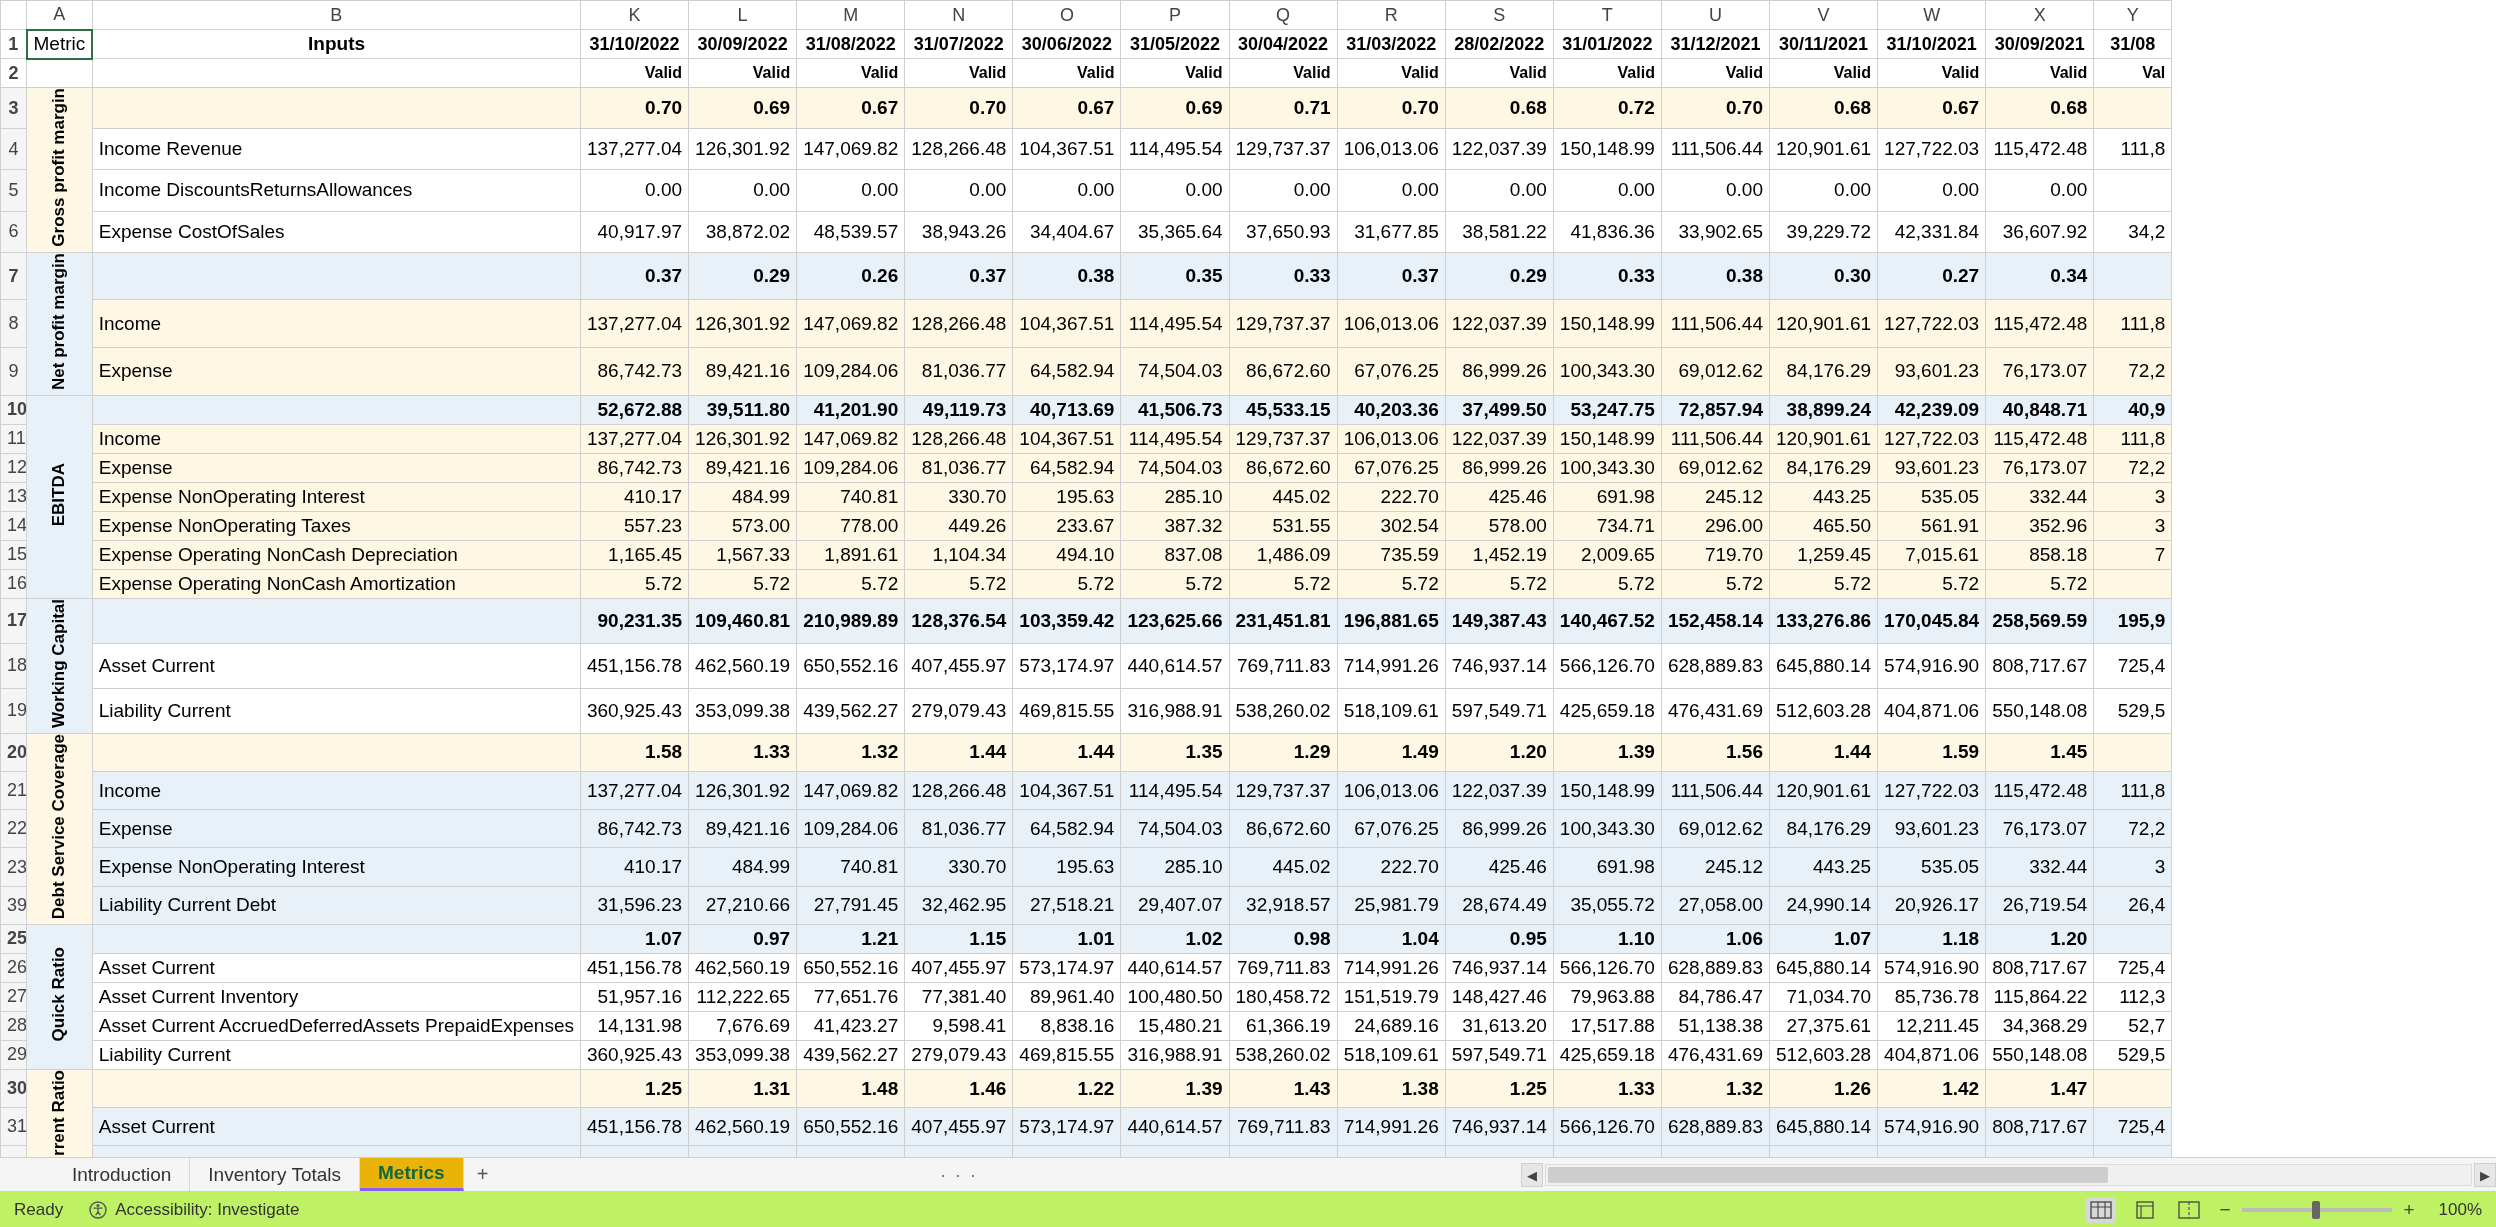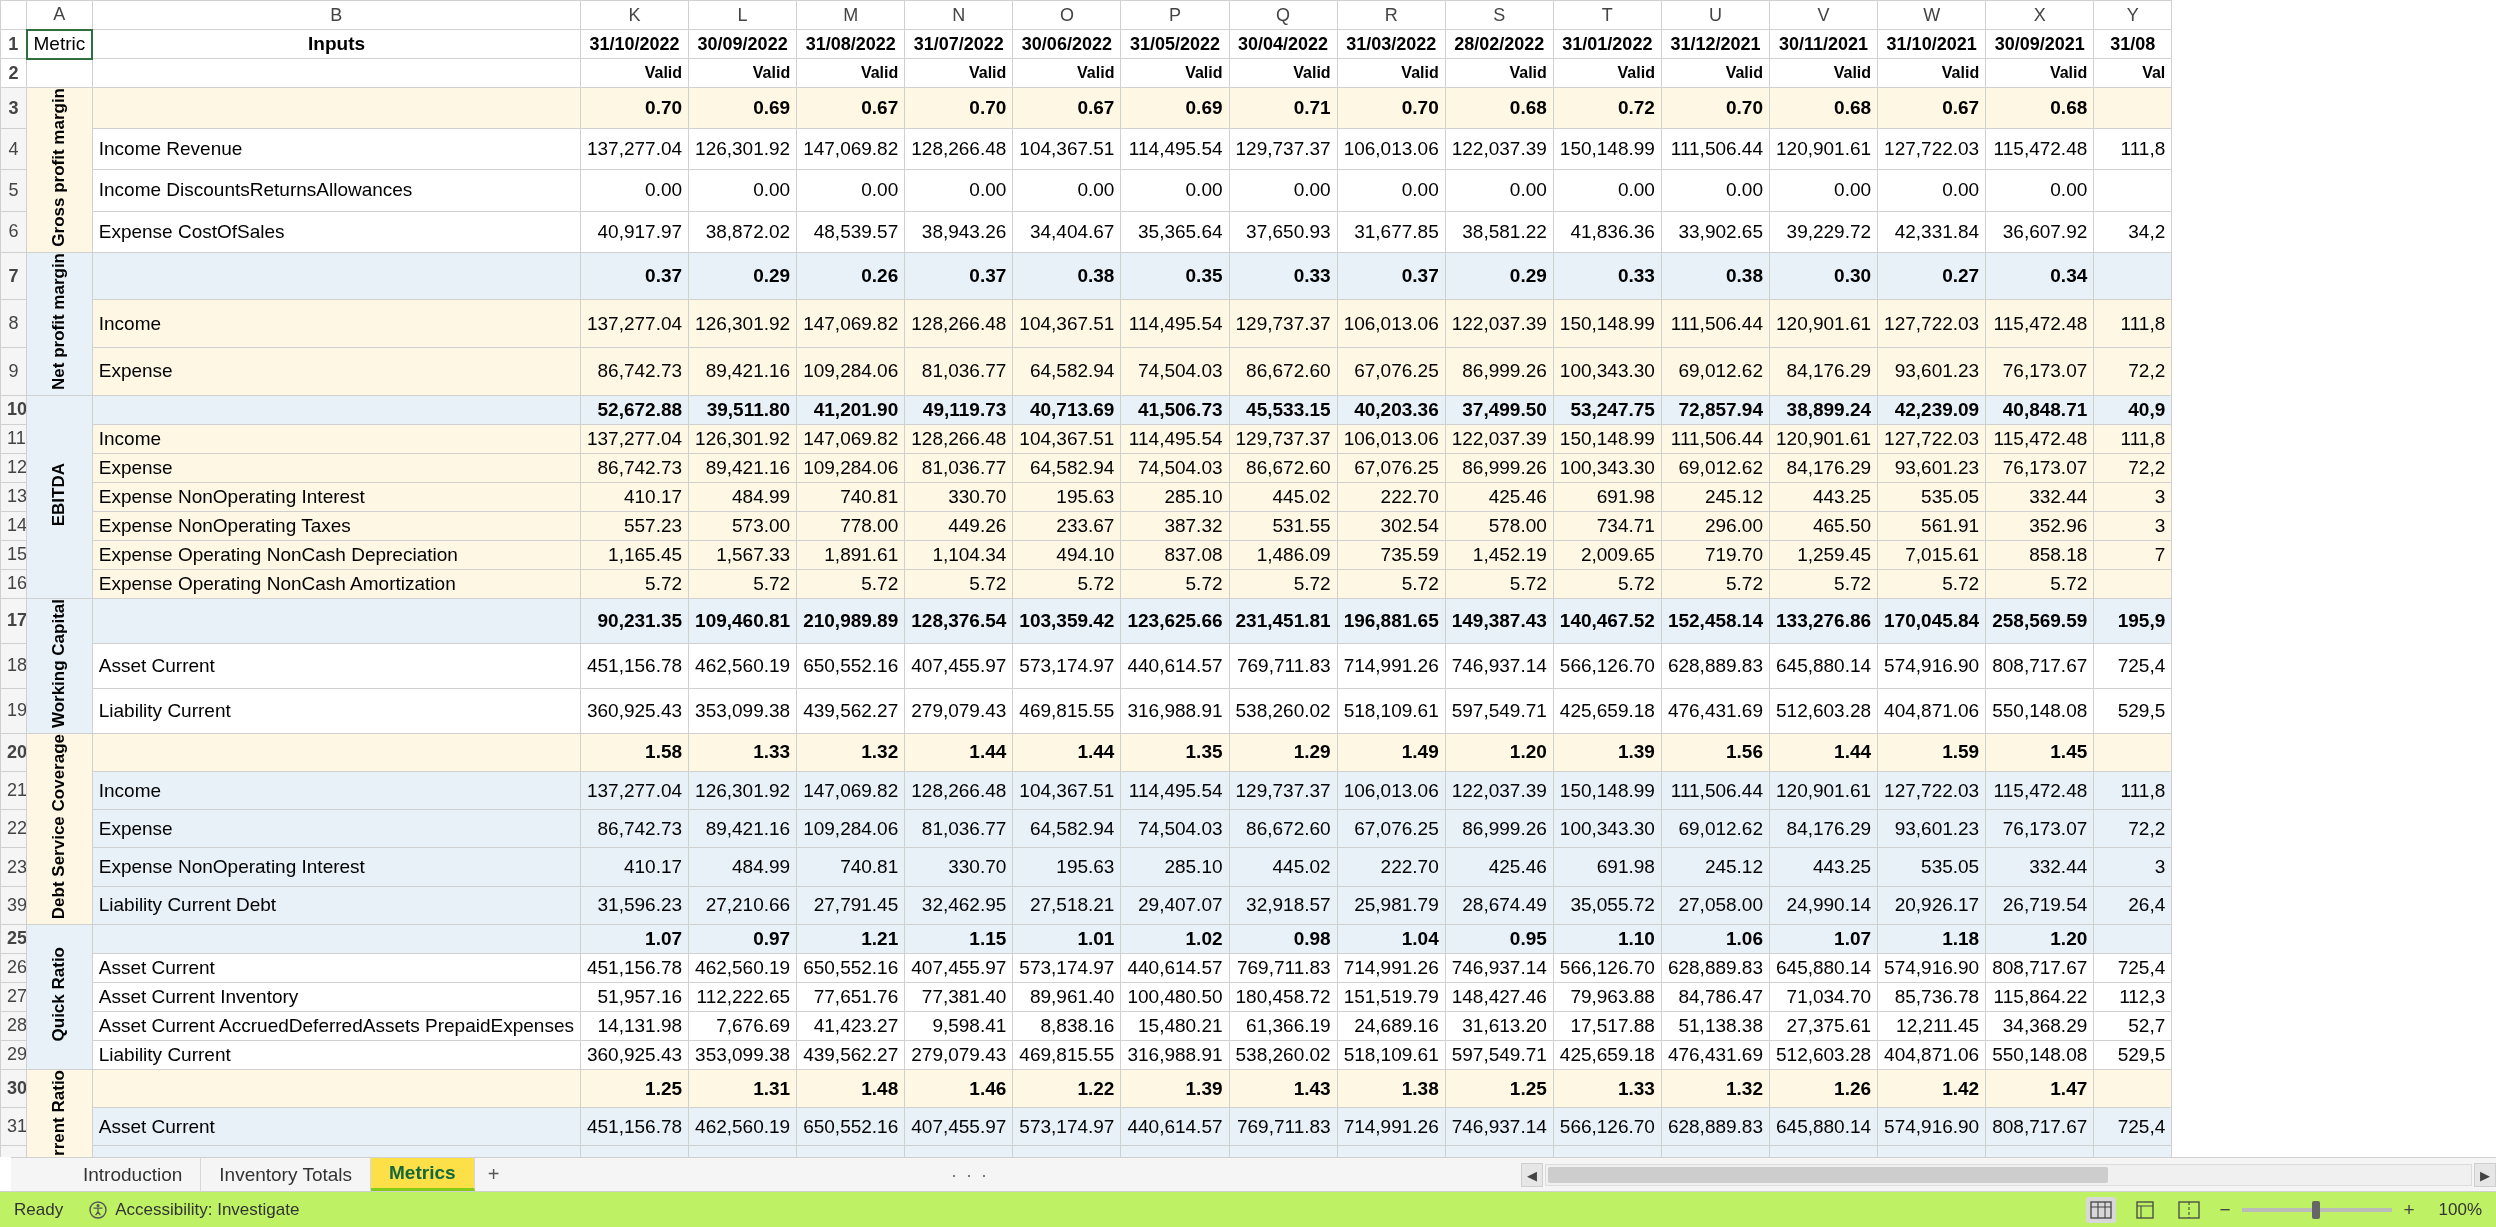--- a/index.html
+++ b/index.html
@@ -117,38 +117,37 @@
 
   
   .sheet-tabs {
     height: 34px;
     background: #f5f5f5;
     border-top: 1px solid #d0d0d0;
     display: flex;
     align-items: stretch;
     position: relative;
     flex: 0 0 auto;
-    margin-left: 11px;
   }
   .tab-scroll-spacer { width: 54px; }
   .tab {
     padding: 0 18px;
     display: flex;
     align-items: center;
     font-size: 19px;
     color: #333;
     border-right: 1px solid #d8d8d8;
     cursor: default;
     background: #f5f5f5;
   }
   .tab.active {
-    background: #fde047;
+    background: #eab308;
     font-weight: bold;
     color: #12683c;
-    border-bottom: 3px solid #84cc16;
+    border-bottom: 3px solid #8b5cf6;
   }
   .tab-add {
     width: 38px;
     display: flex; align-items: center; justify-content: center;
     font-size: 20px; color: #555;
   }
   .hscroll {
     position: absolute;
     right: 0; top: 2px;
     height: 30px;

